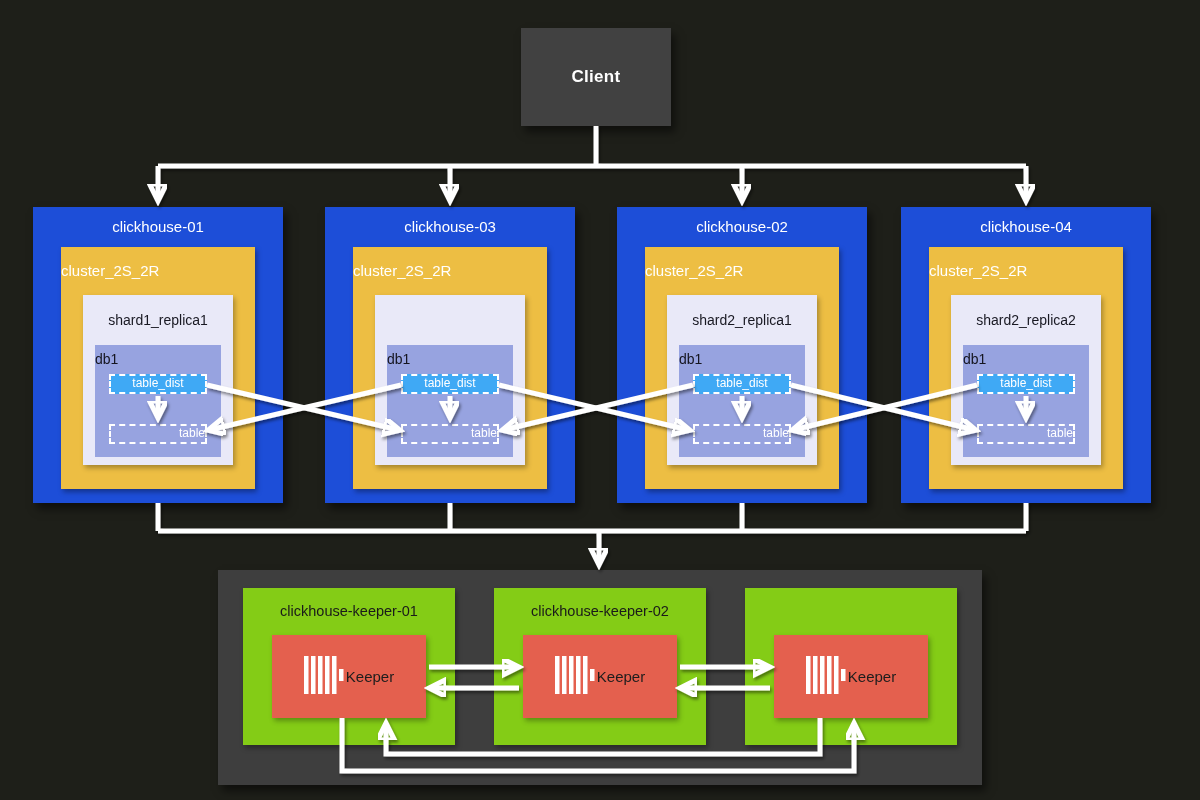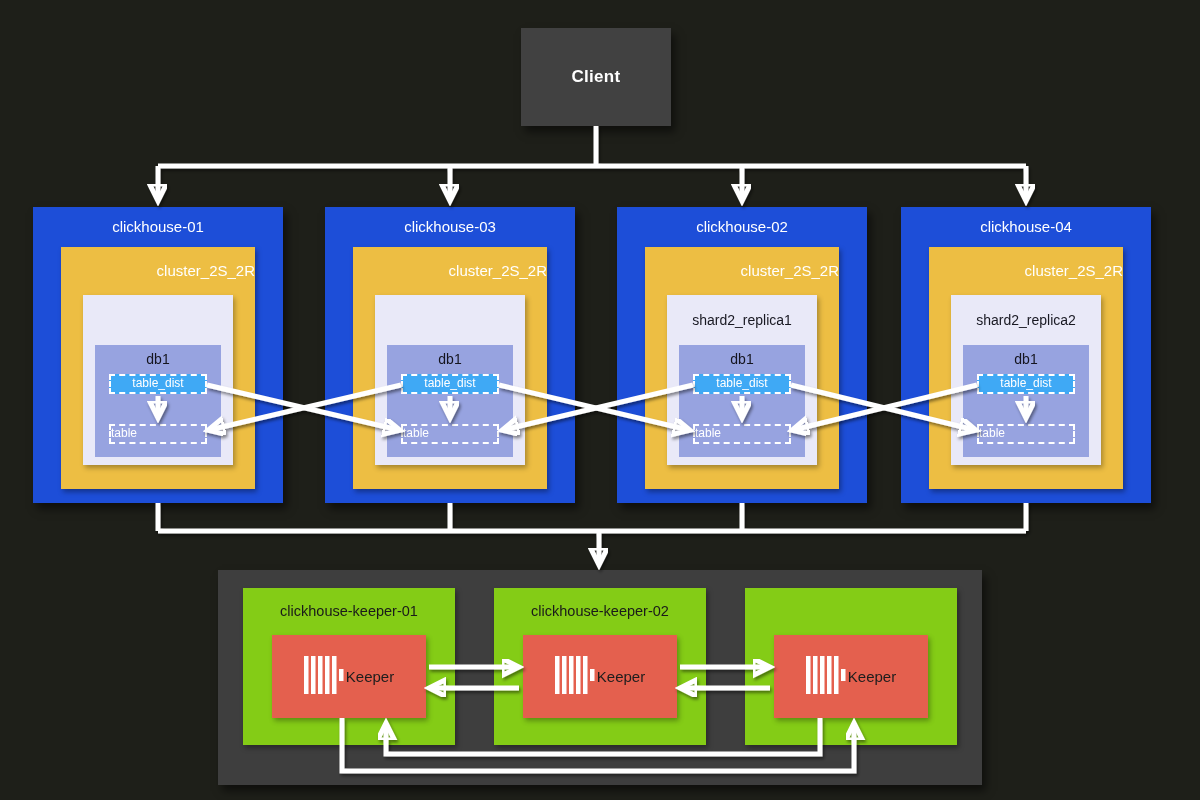--- a/index.html
+++ b/index.html
@@ -27,48 +27,48 @@
   }
   .server-title{
     height:40px;line-height:40px;text-align:center;
     color:#fff;font-size:15px;
   }
   .cluster{
     position:absolute;left:28px;top:40px;width:194px;height:242px;
     background:#edbe43;box-shadow:2px 3px 5px rgba(0,0,0,.35);
   }
   .cluster-title{
-    height:48px;line-height:48px;text-align:right;
+    height:48px;line-height:48px;text-align:left;
     color:#fff;font-size:15px;
   }
   .shard{
     position:absolute;left:22px;top:48px;width:150px;height:170px;
     background:#e9e9f8;box-shadow:2px 3px 5px rgba(0,0,0,.3);
   }
   .shard-title{
     height:50px;line-height:50px;text-align:center;
     color:#181822;font-size:14px;
   }
   .db{
     position:absolute;left:12px;top:50px;width:126px;height:112px;
     background:#97a3e0;
   }
   .db-title{
-    height:26px;line-height:28px;text-align:center;
+    height:26px;line-height:28px;
     color:#15151f;font-size:14px;
   }
   .table-dist{
     position:absolute;left:14px;top:29px;width:98px;height:20px;
     box-sizing:border-box;background:#3fa9f5;border:2px dashed #fff;
     color:#fff;font-size:12px;line-height:15px;text-align:center;
   }
   .table-plain{
     position:absolute;left:14px;top:79px;width:98px;height:20px;
     box-sizing:border-box;background:transparent;border:2px dashed #fff;
-    color:#fff;font-size:12px;line-height:15px;text-align:left;
+    color:#fff;font-size:12px;line-height:15px;text-align:right;
   }
 
   
   .keeper-outer{
     position:absolute;left:218px;top:570px;width:764px;height:215px;
     background:#3e3e3e;box-shadow:4px 6px 8px rgba(0,0,0,.5);
   }
   .keeper-card{
     position:absolute;top:18px;width:212px;height:157px;
     background:#84cc16;box-shadow:2px 3px 5px rgba(0,0,0,.35);
@@ -100,20 +100,21 @@
 
   <div class="client-box">
     <span>Client</span>
   </div>
 
   <div class="server" style="left:33px">
     <div class="server-title">clickhouse-01</div>
     <div class="cluster">
       <div class="cluster-title">cluster_2S_2R</div>
       <div class="shard">
+        <div class="shard-title">shard1_replica1</div>
         <div class="db">
           <div class="db-title">db1</div>
           <div class="table-dist">table_dist</div>
           <div class="table-plain">table</div>
         </div>
       </div>
     </div>
   </div>
 
   <div class="server" style="left:325px">

